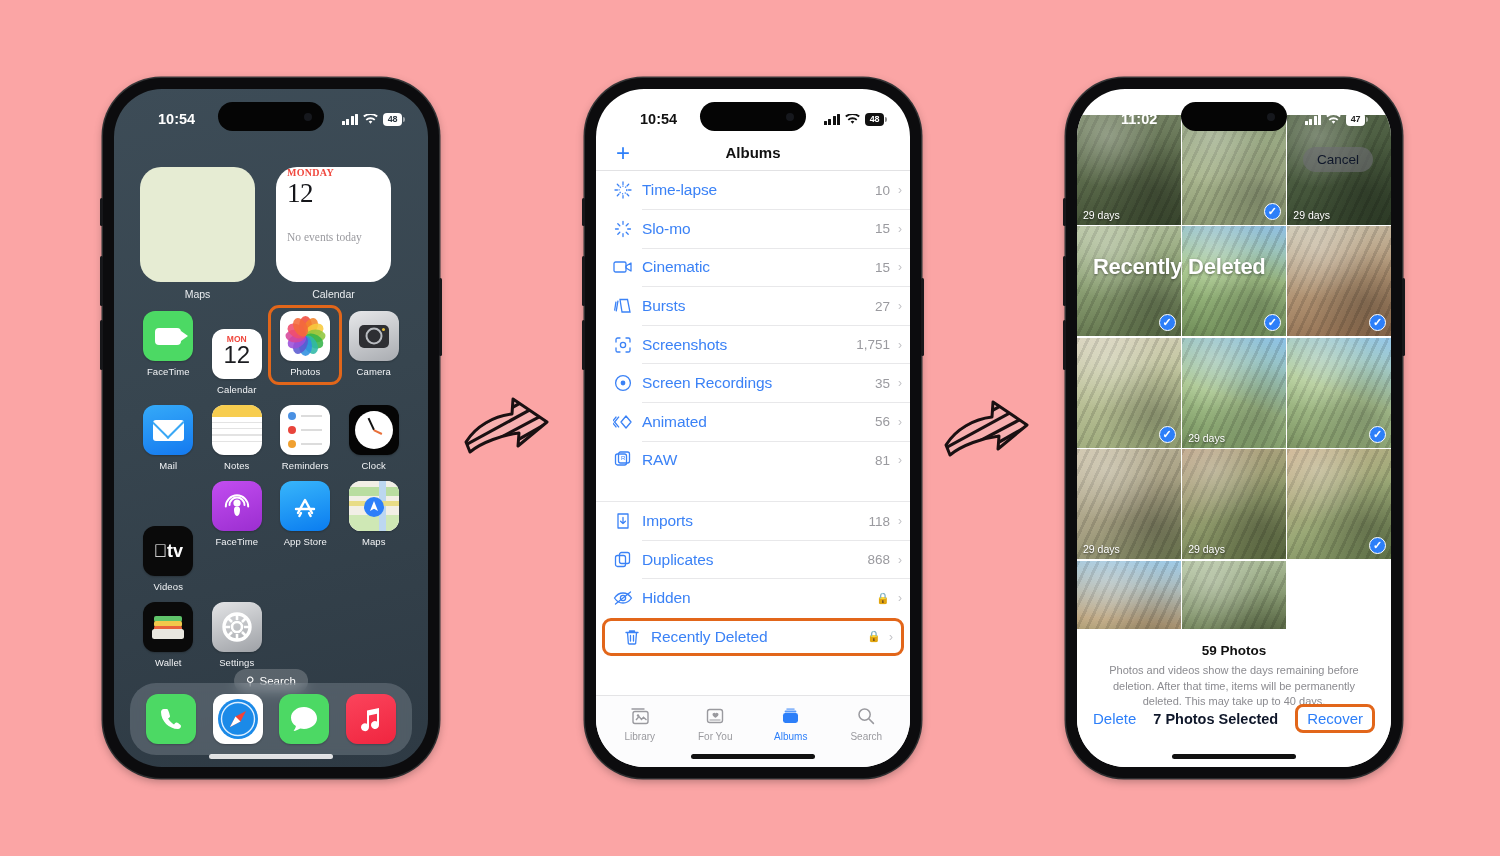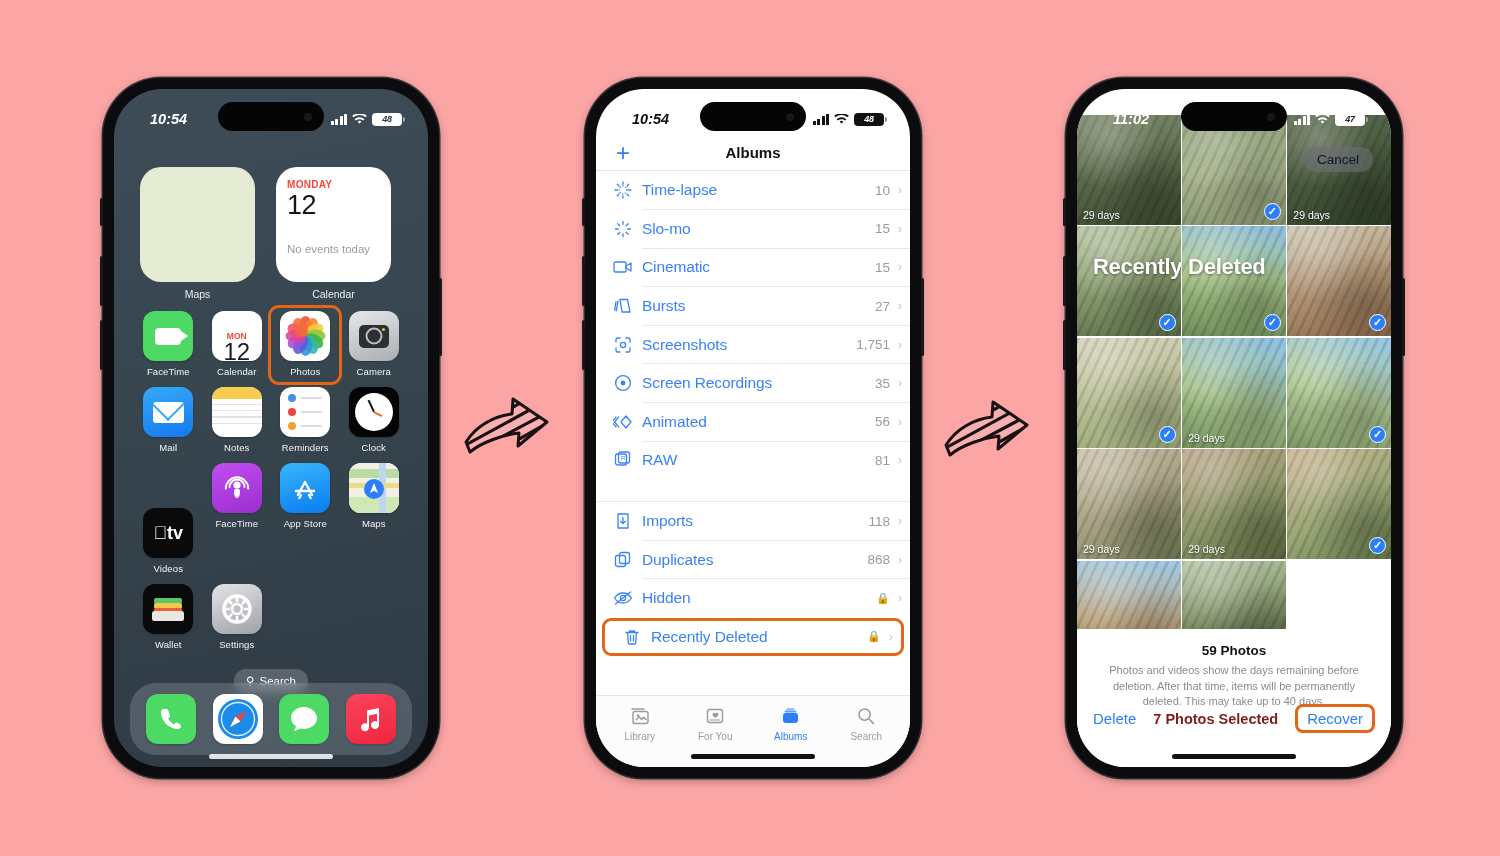--- a/index.html
+++ b/index.html
@@ -37,33 +37,33 @@
   
   .island{
     position:absolute; top:13px; left:50%; transform:translateX(-50%);
     width:106px; height:29px; background:#050505; border-radius:16px; z-index:40;
     display:flex; align-items:center; justify-content:flex-end; padding-right:12px;
   }
   .island .cam{ width:8px;height:8px;border-radius:50%;background:#16181d; }
 
   
   .status{
-    position:absolute; top:0; left:8px; right:0; height:46px; z-index:35;
+    position:absolute; top:0; left:16px; right:0; height:46px; z-index:35;
     display:flex; align-items:center; justify-content:space-between;
-    padding:14px 26px 0 28px; font-size:14.5px; font-weight:700;font-style:italic;
+    padding:14px 26px 0 28px; font-size:14.5px; font-weight:700;
   }
   .status .right{ display:flex; align-items:center; gap:5px; }
   .bars{ display:flex; align-items:flex-end; gap:1.5px; height:11px; }
   .bars i{ width:3px; border-radius:.5px; background:currentColor; display:block;}
   .bars i:nth-child(1){height:4px;} .bars i:nth-child(2){height:6px;}
   .bars i:nth-child(3){height:8.5px;} .bars i:nth-child(4){height:11px;}
   .wifi{ position:relative;width:15px;height:11px; }
   .wifi svg{ width:15px;height:11px; display:block; }
   .batt{
-    width:30px;height:13px;border-radius:4px; background:currentColor;
+    width:19px;height:13px;border-radius:4px; background:currentColor;
     color:inherit; position:relative; display:flex;align-items:center;justify-content:center;
   }
   .batt span{ font-size:9px; font-weight:700; letter-spacing:-.2px; }
   .batt:after{ content:''; position:absolute; right:-3px; top:4px; width:2px;height:5px;
     border-radius:0 2px 2px 0; background:currentColor; opacity:.5;}
 
   .home-ind{
     position:absolute; bottom:8px; left:50%; transform:translateX(-50%);
     width:124px;height:5px;border-radius:3px;background:#111; z-index:45;
   }
@@ -75,21 +75,21 @@
     background:linear-gradient(168deg,#3d4c57 0%, #37454f 45%, #2e3a44 100%);
     position:relative;
   }
   .hs-status{ color:#fff; }
   .widgets{
     position:absolute; top:78px; left:26px; right:26px;
     display:flex; gap:21px;
   }
   .widget{ width:115px;height:115px;border-radius:21px;overflow:hidden; }
   .w-maps{ background:#e6ecd3; }
-  .w-cal{ background:#fff; padding:12px 11px; }
+  .w-cal{ background:#fff; padding:0 11px;font-family:Liberation Serif, serif; }
   .w-cal .dow{ color:#f0483e; font-size:10px; font-weight:700; letter-spacing:.3px;}
   .w-cal .dnum{ color:#15161a; font-size:27px; font-weight:400; line-height:1.05; margin-top:1px; letter-spacing:-.5px;}
   .w-cal .evt{ color:#9a9a9f; font-size:11.5px; margin-top:24px; }
   .wlabels{
     position:absolute; top:199px; left:26px; right:26px;
     display:flex; gap:21px; color:#e9ecef; font-size:10.5px;
   }
   .wlabels span{ width:115px; text-align:center; }
 
   .appgrid{
@@ -105,21 +105,21 @@
   .app .lbl{ color:#f2f4f6; font-size:9.5px; letter-spacing:.1px; }
   .app.hl:before{
     content:''; position:absolute; left:50%; transform:translateX(-50%);
     top:-6px; width:68px; height:74px; border:3px solid #e2661a; border-radius:11px;
   }
 
   
   .i-facetime{ background:#4cd964; }
   .i-facetime .cam{ width:26px;height:17px;background:#fff;border-radius:4px;position:relative;}
   .i-facetime .cam:after{content:'';position:absolute;right:-7px;top:3px;border-left:7px solid #fff;border-top:5px solid transparent;border-bottom:5px solid transparent;}
-  .i-cal{ background:#fff; flex-direction:column; justify-content:flex-start; padding-top:20px;}
+  .i-cal{ background:#fff; flex-direction:column; justify-content:flex-start; padding-top:5px;margin-top:18px;}
   .i-cal .m{ color:#f0483e; font-size:8.5px; font-weight:700; }
   .i-cal .d{ color:#1b1c20; font-size:24px; font-weight:300; line-height:1; margin-top:-1px;}
   .i-photos{ background:#fff; }
   .i-photos .flower{ position:relative;width:36px;height:36px; }
   .i-photos .flower i{
     position:absolute;left:50%;top:50%;width:13px;height:20px;border-radius:50%;
     margin:-20px 0 0 -6.5px; transform-origin:50% 100%; opacity:.88;
   }
   .i-camera{ background:linear-gradient(160deg,#e7e8ea,#a9acb1); }
   .i-camera .body{ width:30px;height:23px;background:#2e2f33;border-radius:5px; position:relative;}
@@ -240,21 +240,21 @@
     position:absolute; left:0;right:0; bottom:0; height:138px; background:#fff;
     padding:14px 14px 0; text-align:center;
   }
   .rd-count{ font-size:13.5px; font-weight:700; color:#111; }
   .rd-desc{ font-size:11px; color:#8b8b90; line-height:1.42; margin-top:5px; padding:0 4px;}
   .rd-actions{
     position:absolute; left:16px; right:16px; bottom:34px;
     display:flex; align-items:center; justify-content:space-between;
   }
   .rd-actions .del{ color:#2d7ff9; font-size:15px; }
-  .rd-actions .sel{ color:#7f1d1d; font-size:14.5px; font-weight:700; }
+  .rd-actions .sel{ color:#0f172a; font-size:14.5px; font-weight:700; }
   .rd-actions .rec{
     color:#2d7ff9; font-size:15px; border:3px solid #e2661a; border-radius:8px;
     padding:3px 9px; background:#fff;
   }
 
   
   .arrow{ position:absolute; width:96px; height:72px; }
   #arrow1{ left:460px; top:390px; }
   #arrow2{ left:940px; top:393px; }
 </style>

